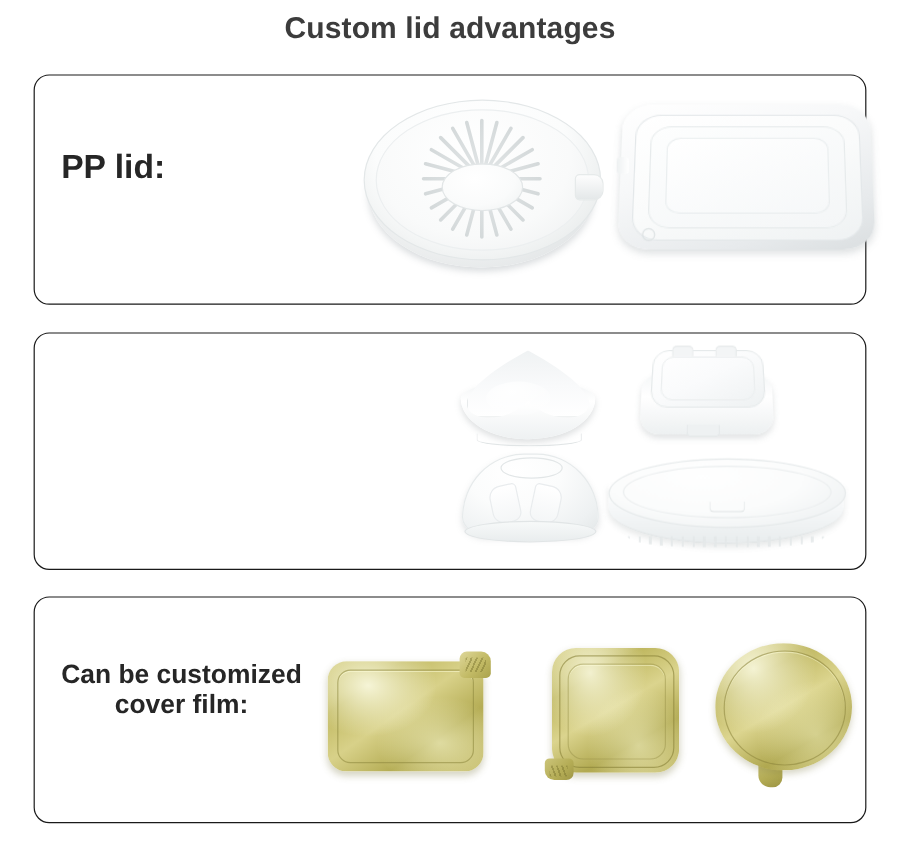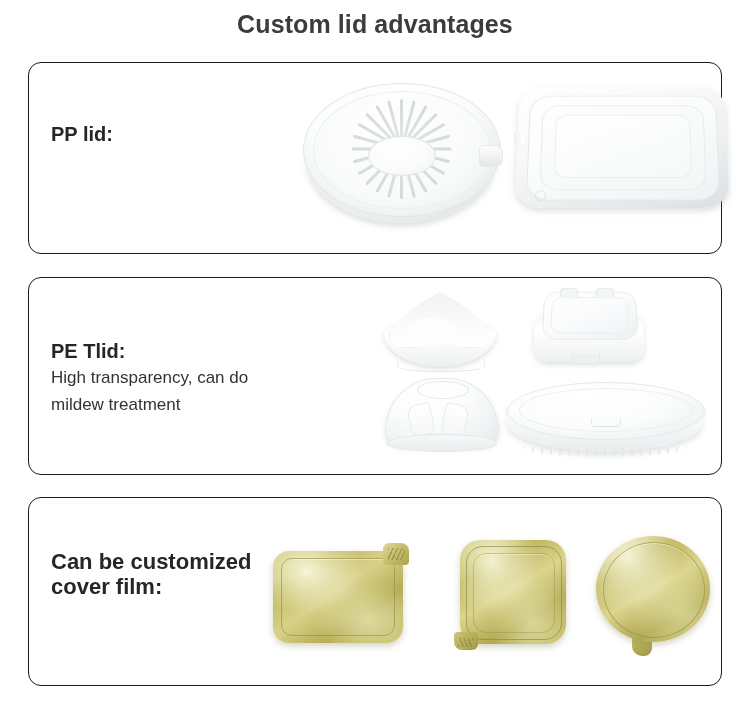--- a/index.html
+++ b/index.html
@@ -42,24 +42,24 @@
   .card-2 { top: 277px; height: 198px; }
   .card-3 { top: 497px; height: 189px; }
 
   .card-text {
     position: absolute;
     left: 22px;
     color: #303030;
   }
   .card-1 .card-text { top: 60px; }
   .card-2 .card-text { top: 62px; }
-  .card-3 .card-text { top: 52px; }
+  .card-3 .card-text { top: 52px; text-align: center; }
 
   .card-heading {
-    font-size: 20px;
+    font-size: 28px;
     font-weight: bold;
     line-height: 1.12;
     color: #262626;
     white-space: pre-line;
   }
   .card-sub {
     font-size: 17px;
     font-weight: normal;
     line-height: 1.55;
     color: #333333;
@@ -552,25 +552,20 @@
     <div class="r0"></div>
     <div class="r1"></div>
     <div class="r2"></div>
     <div class="r3"></div>
     <div class="corner-dot"></div>
     <div class="notch"></div>
   </div>
 </section>
 
 <section class="card card-2">
-  <div class="card-text">
-    <div class="card-heading">PE Tlid:</div>
-    <div class="card-sub">High transparency, can do
-mildew treatment</div>
-  </div>
 
   <div class="art pe-heart">
     <div class="base"></div>
     <div class="dome"></div>
     <div class="shine"></div>
     <div class="footring"></div>
   </div>
 
   <div class="art pe-square">
     <div class="tray"></div>

